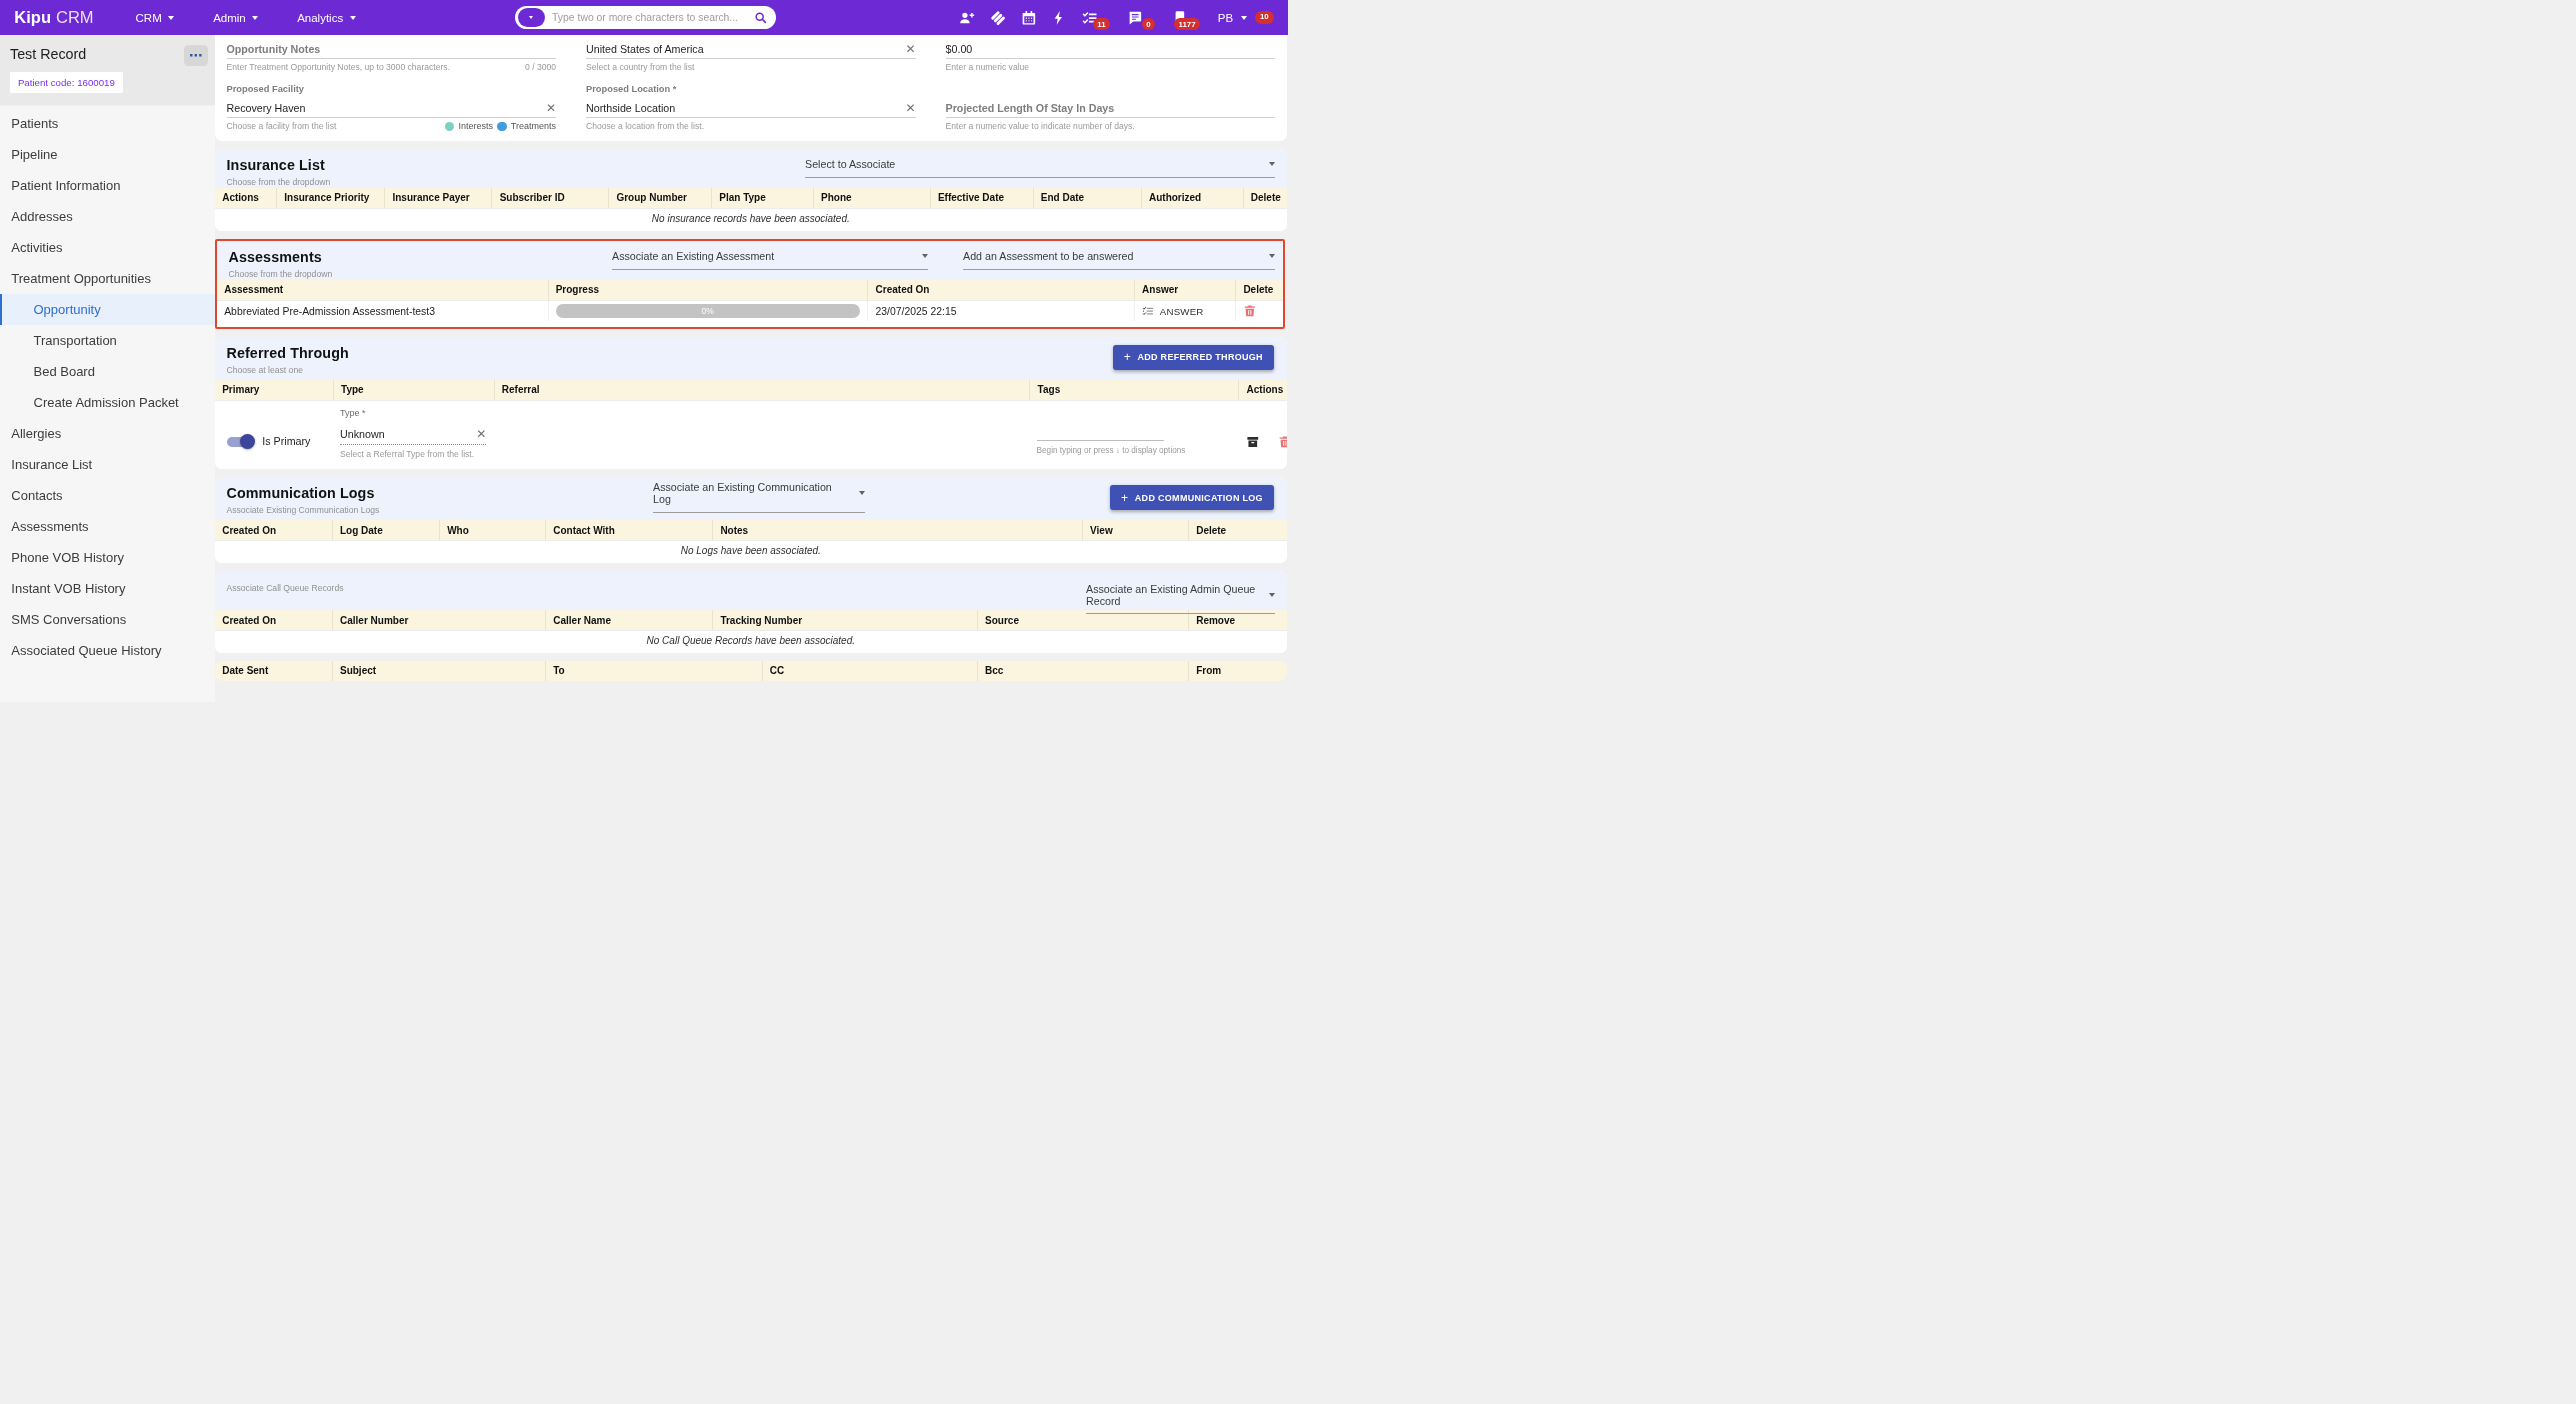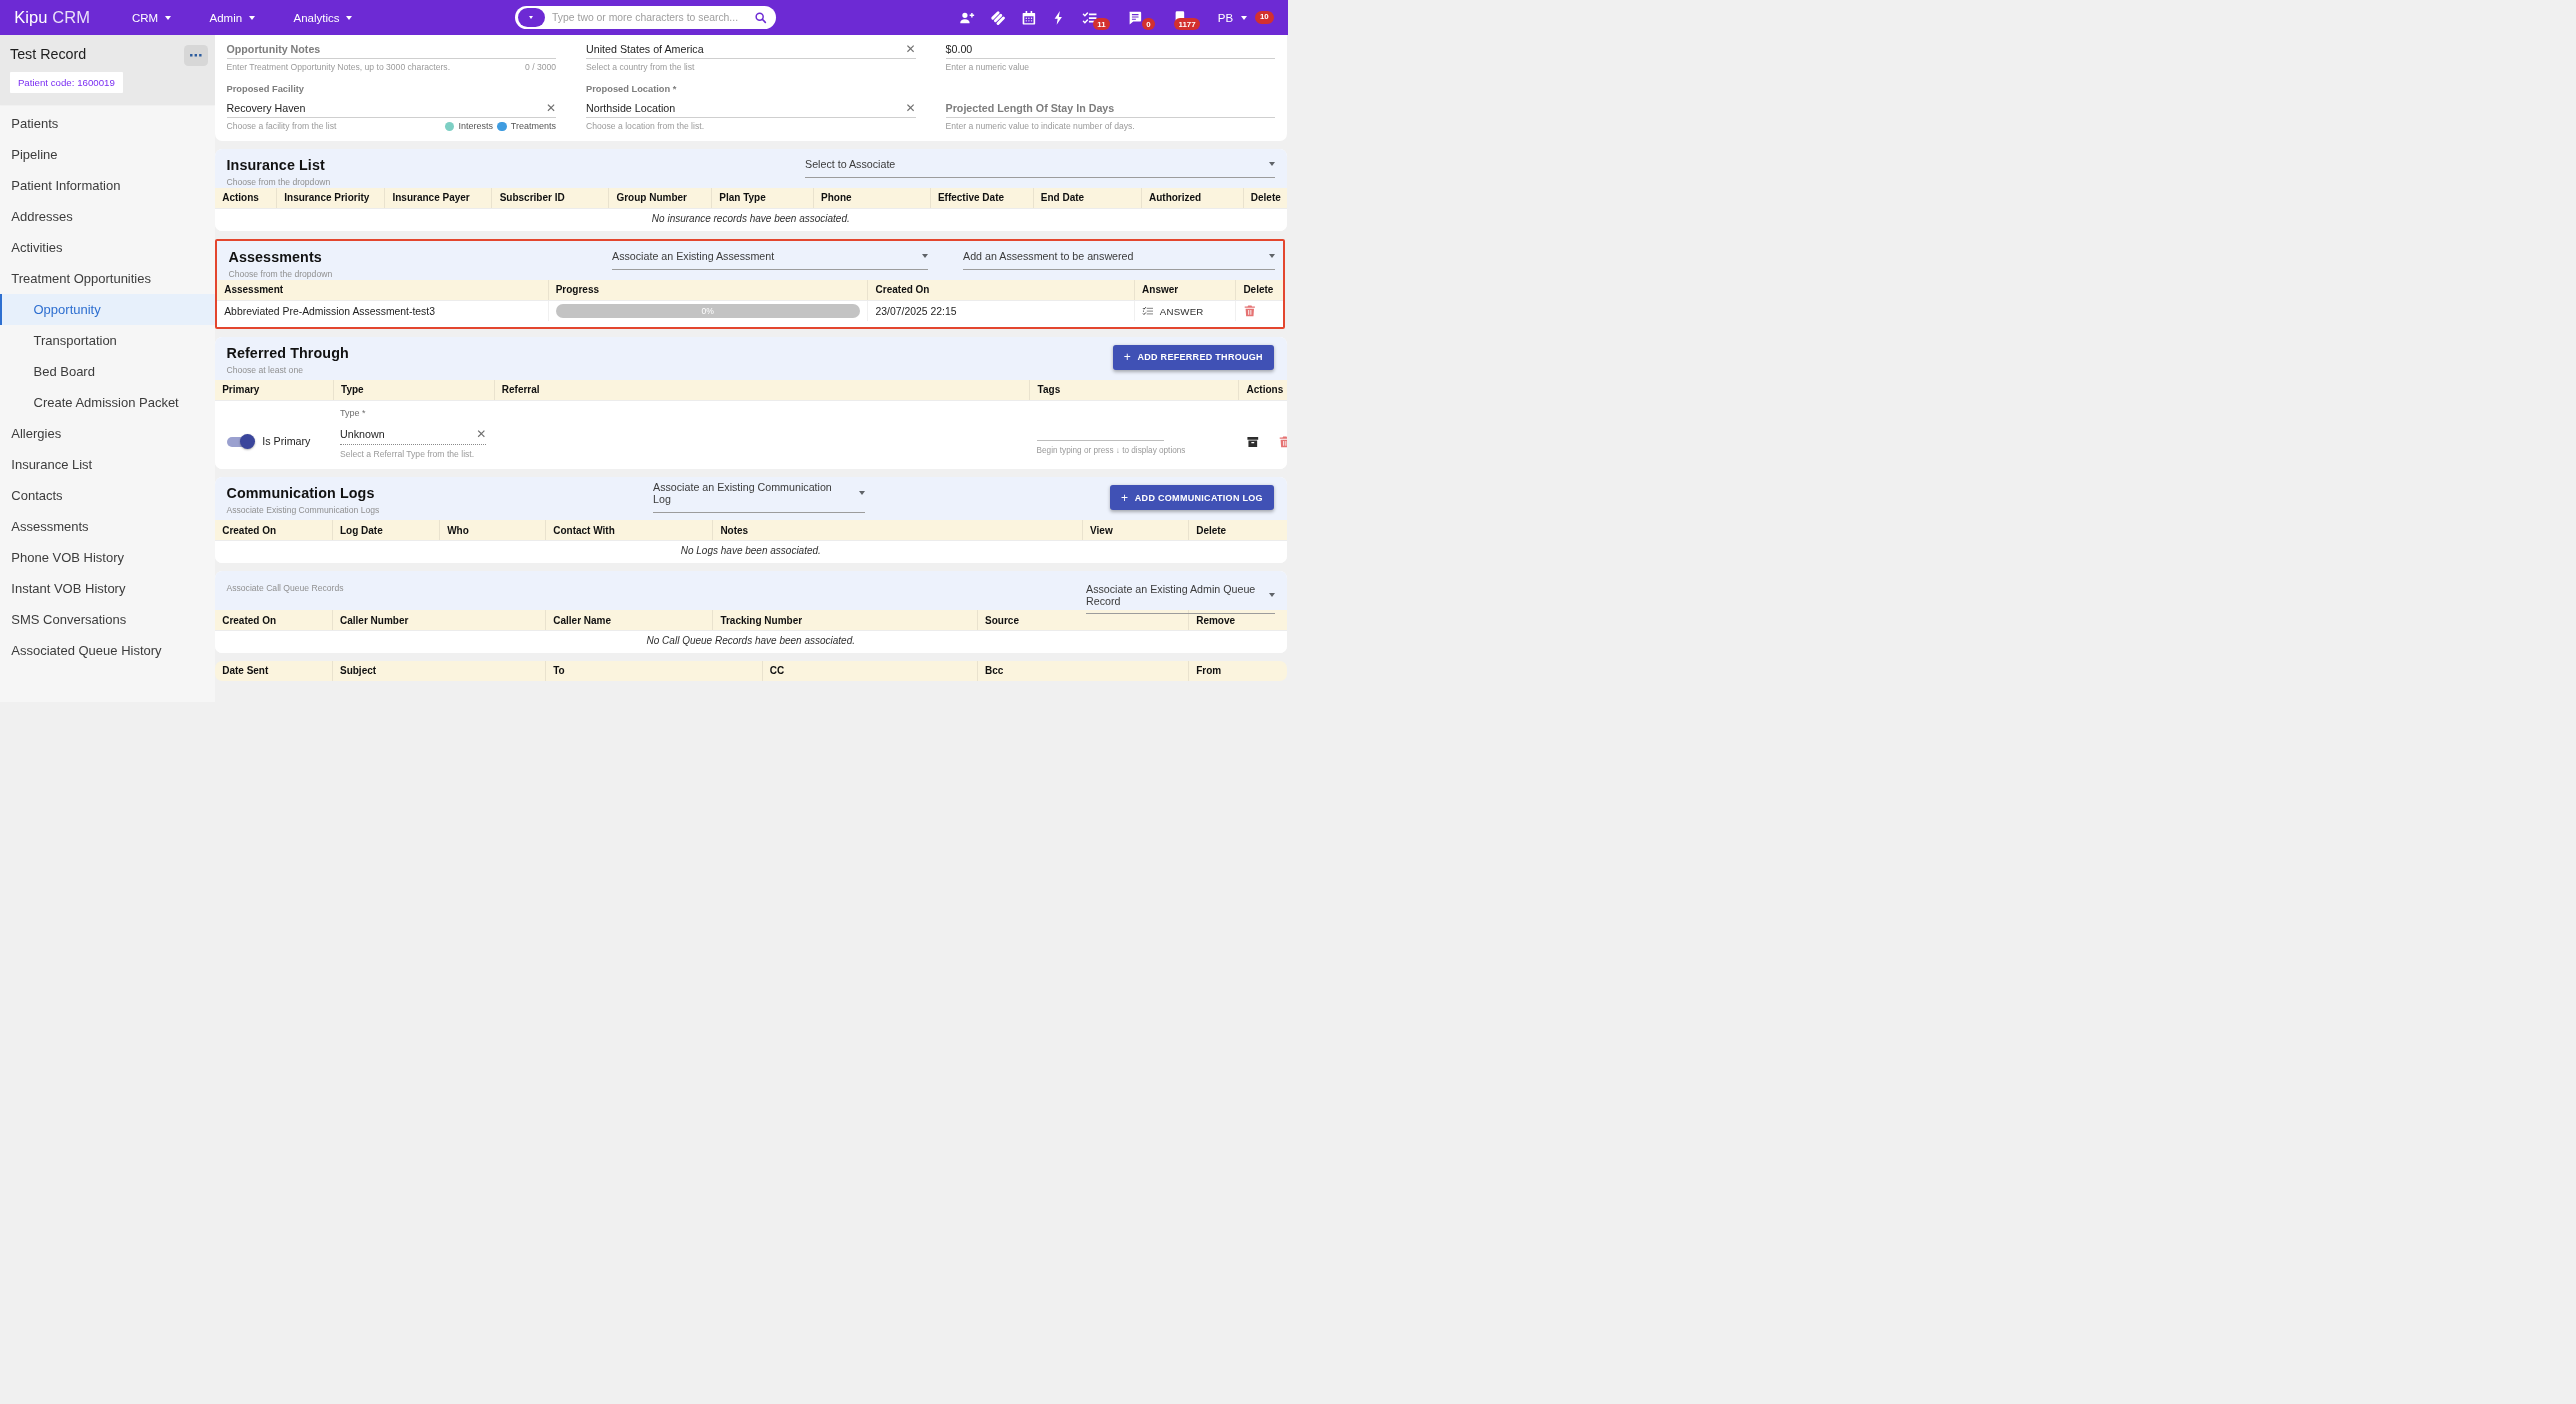--- a/index.html
+++ b/index.html
@@ -1,21 +1,21 @@
 <!DOCTYPE html>
 <html style="font-size:11.5px"><head>
 <meta charset="utf-8">
 <style>
   *{margin:0;padding:0;box-sizing:border-box}
   body{width:1288px;height:702px;overflow:hidden;background:#f0f0f0;
        font-family:"Liberation Sans","DejaVu Sans",sans-serif;color:#222;}
   
   .topbar{height:35px;background:#6d2ad4;display:flex;align-items:center;padding:0 14.3px;position:relative;z-index:5}
   .logo{font-size:16.5px;color:#fff;margin-right:42px;cursor:pointer;white-space:nowrap}
-  .logo-b{font-weight:400}.logo-l{font-weight:300;opacity:.85;margin-left:5px}
+  .logo-b{font-weight:700}.logo-l{font-weight:300;opacity:.85;margin-left:5px}
   .topnav{display:flex;gap:39px;align-items:center}
   .nav-item{color:#fff;font-size:11.5px;display:flex;align-items:center;gap:6.4px;cursor:pointer}
   .caret{width:0;height:0;border-left:3.6px solid transparent;border-right:3.6px solid transparent;border-top:4.3px solid #fff}
   .search{position:absolute;left:515px;top:5.7px;width:261px;height:23.6px;background:#fff;border-radius:12px;
           display:flex;align-items:center;padding:0 8.6px 0 2.9px}
   .search-scope{width:27px;height:19.3px;background:#6d2ad4;border:none;border-radius:10px;display:flex;
                 align-items:center;justify-content:center;cursor:pointer;flex:none}
   .search-scope .caret{border-left-width:2.9px;border-right-width:2.9px;border-top-width:3.6px}
   .search input{flex:1;border:none;outline:none;font-size:10.4px;color:#333;padding:0 7.2px;font-family:inherit;min-width:0}
   .search input::placeholder{color:#9e9e9e}

